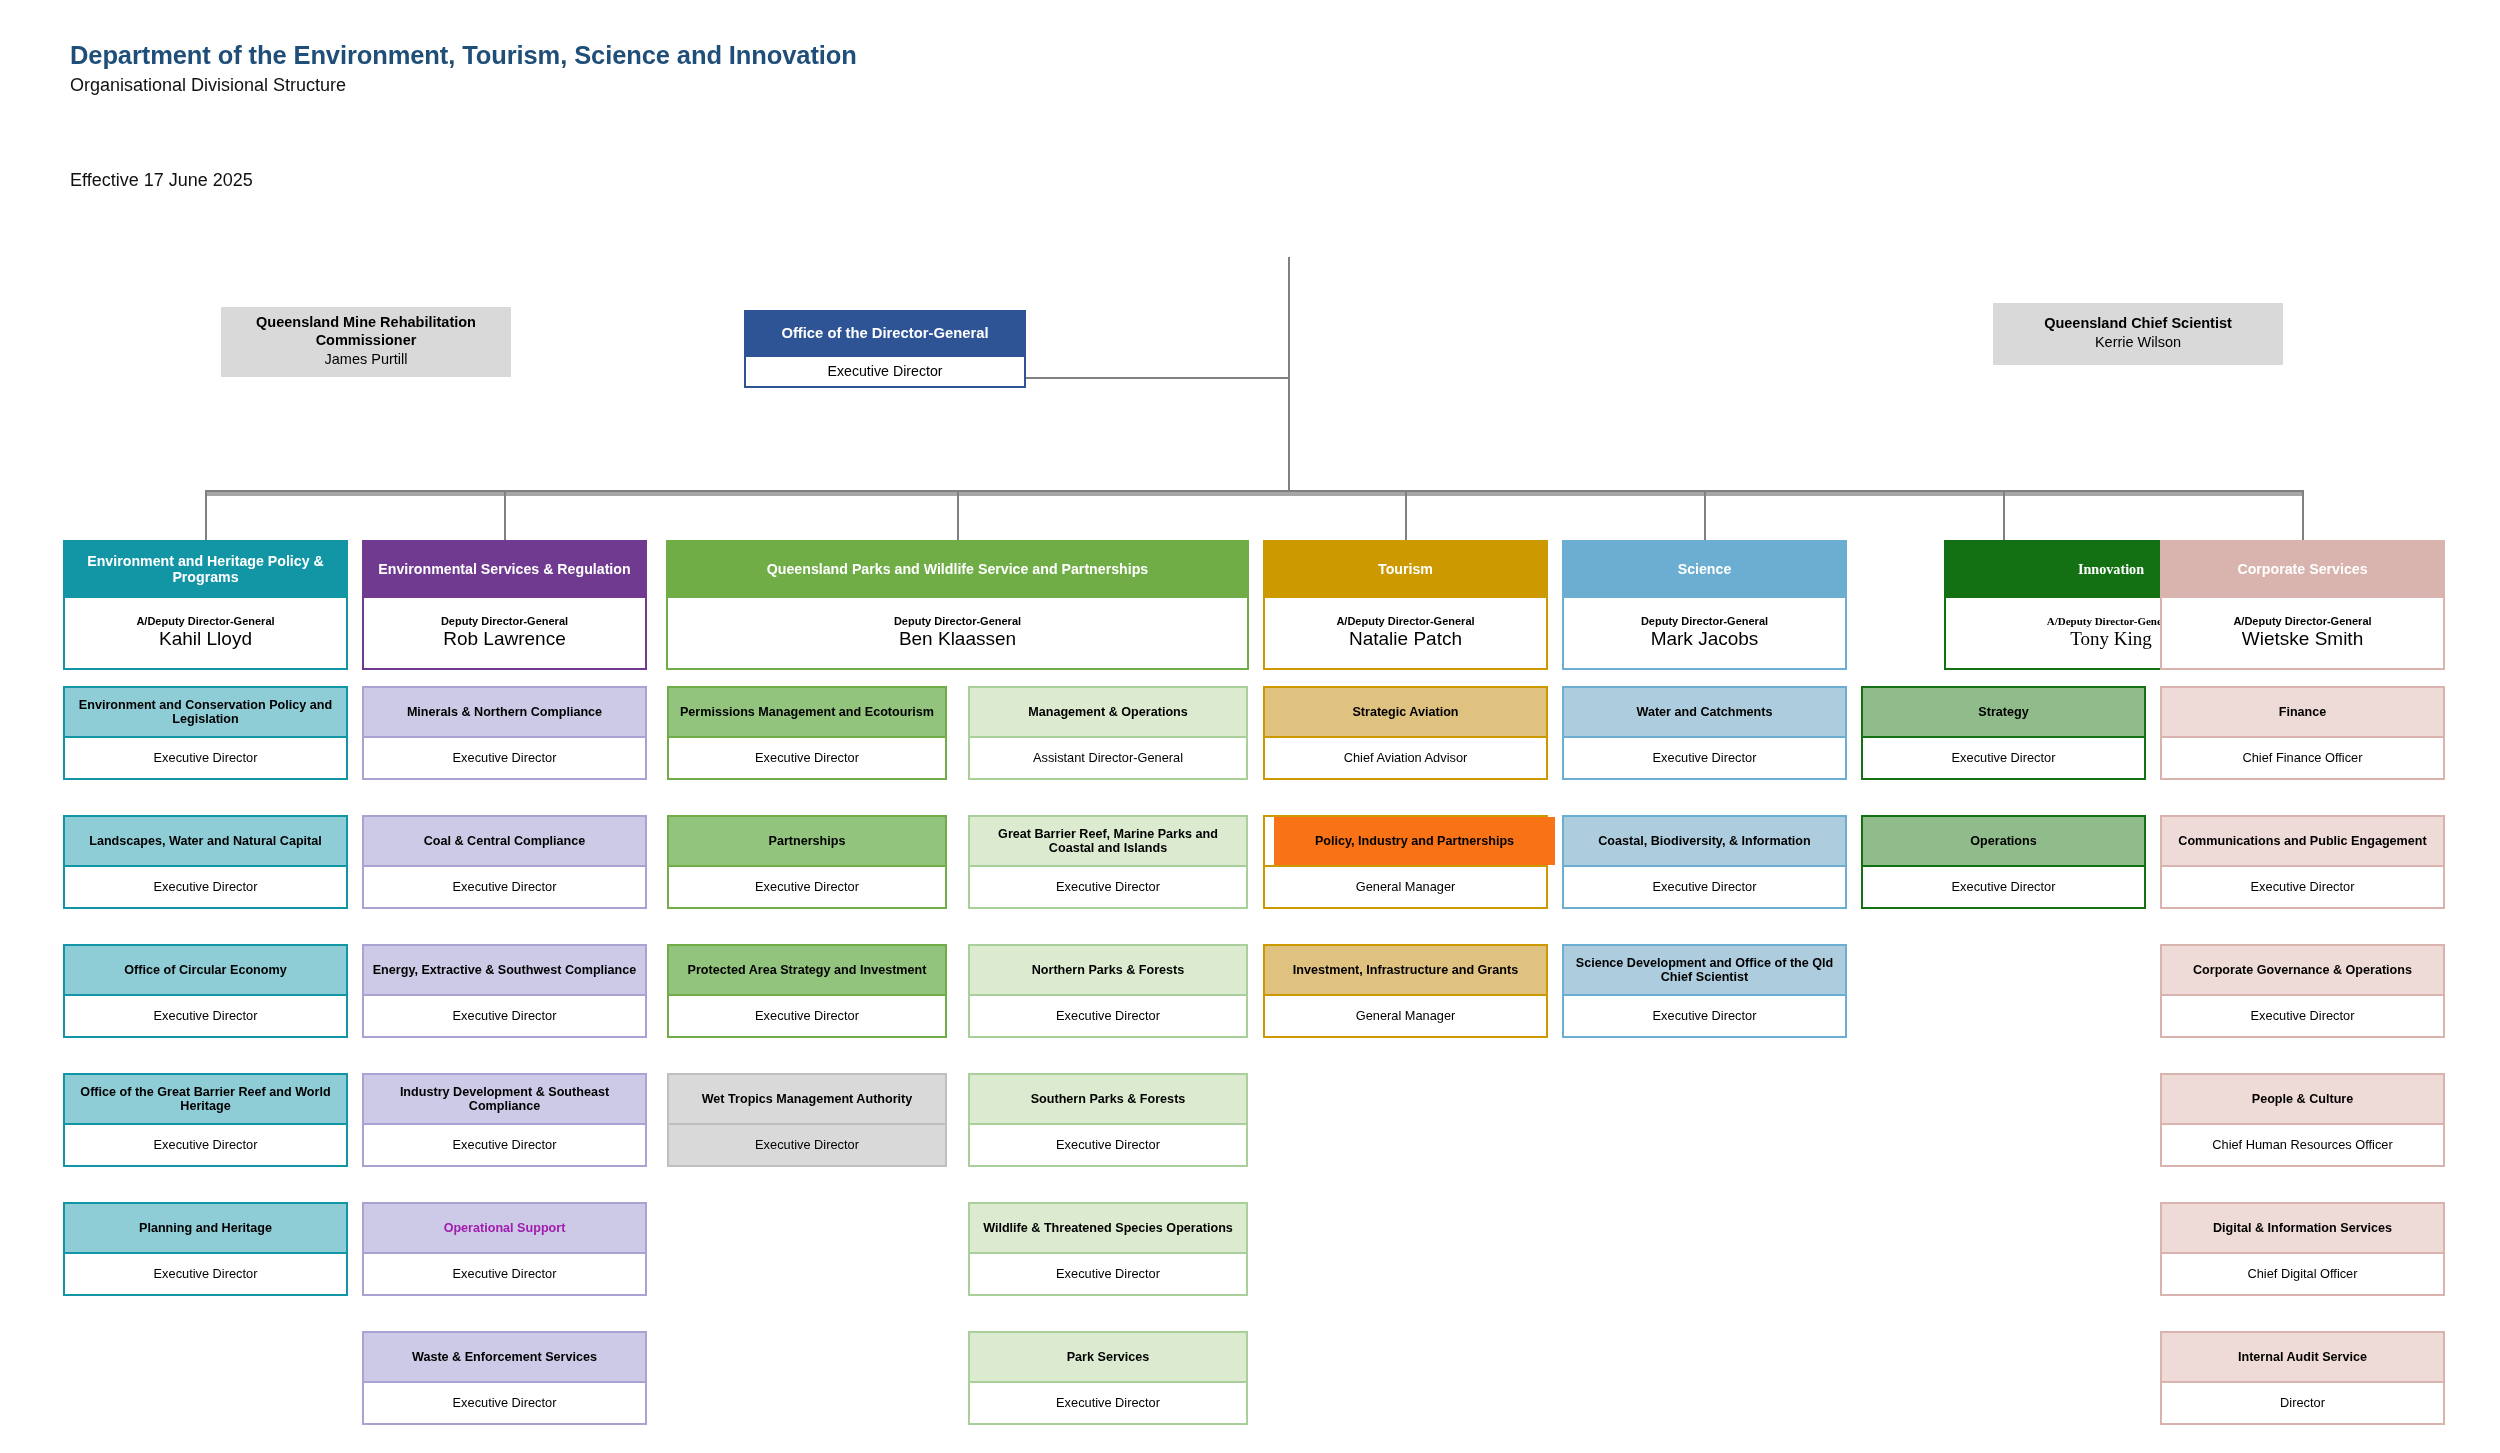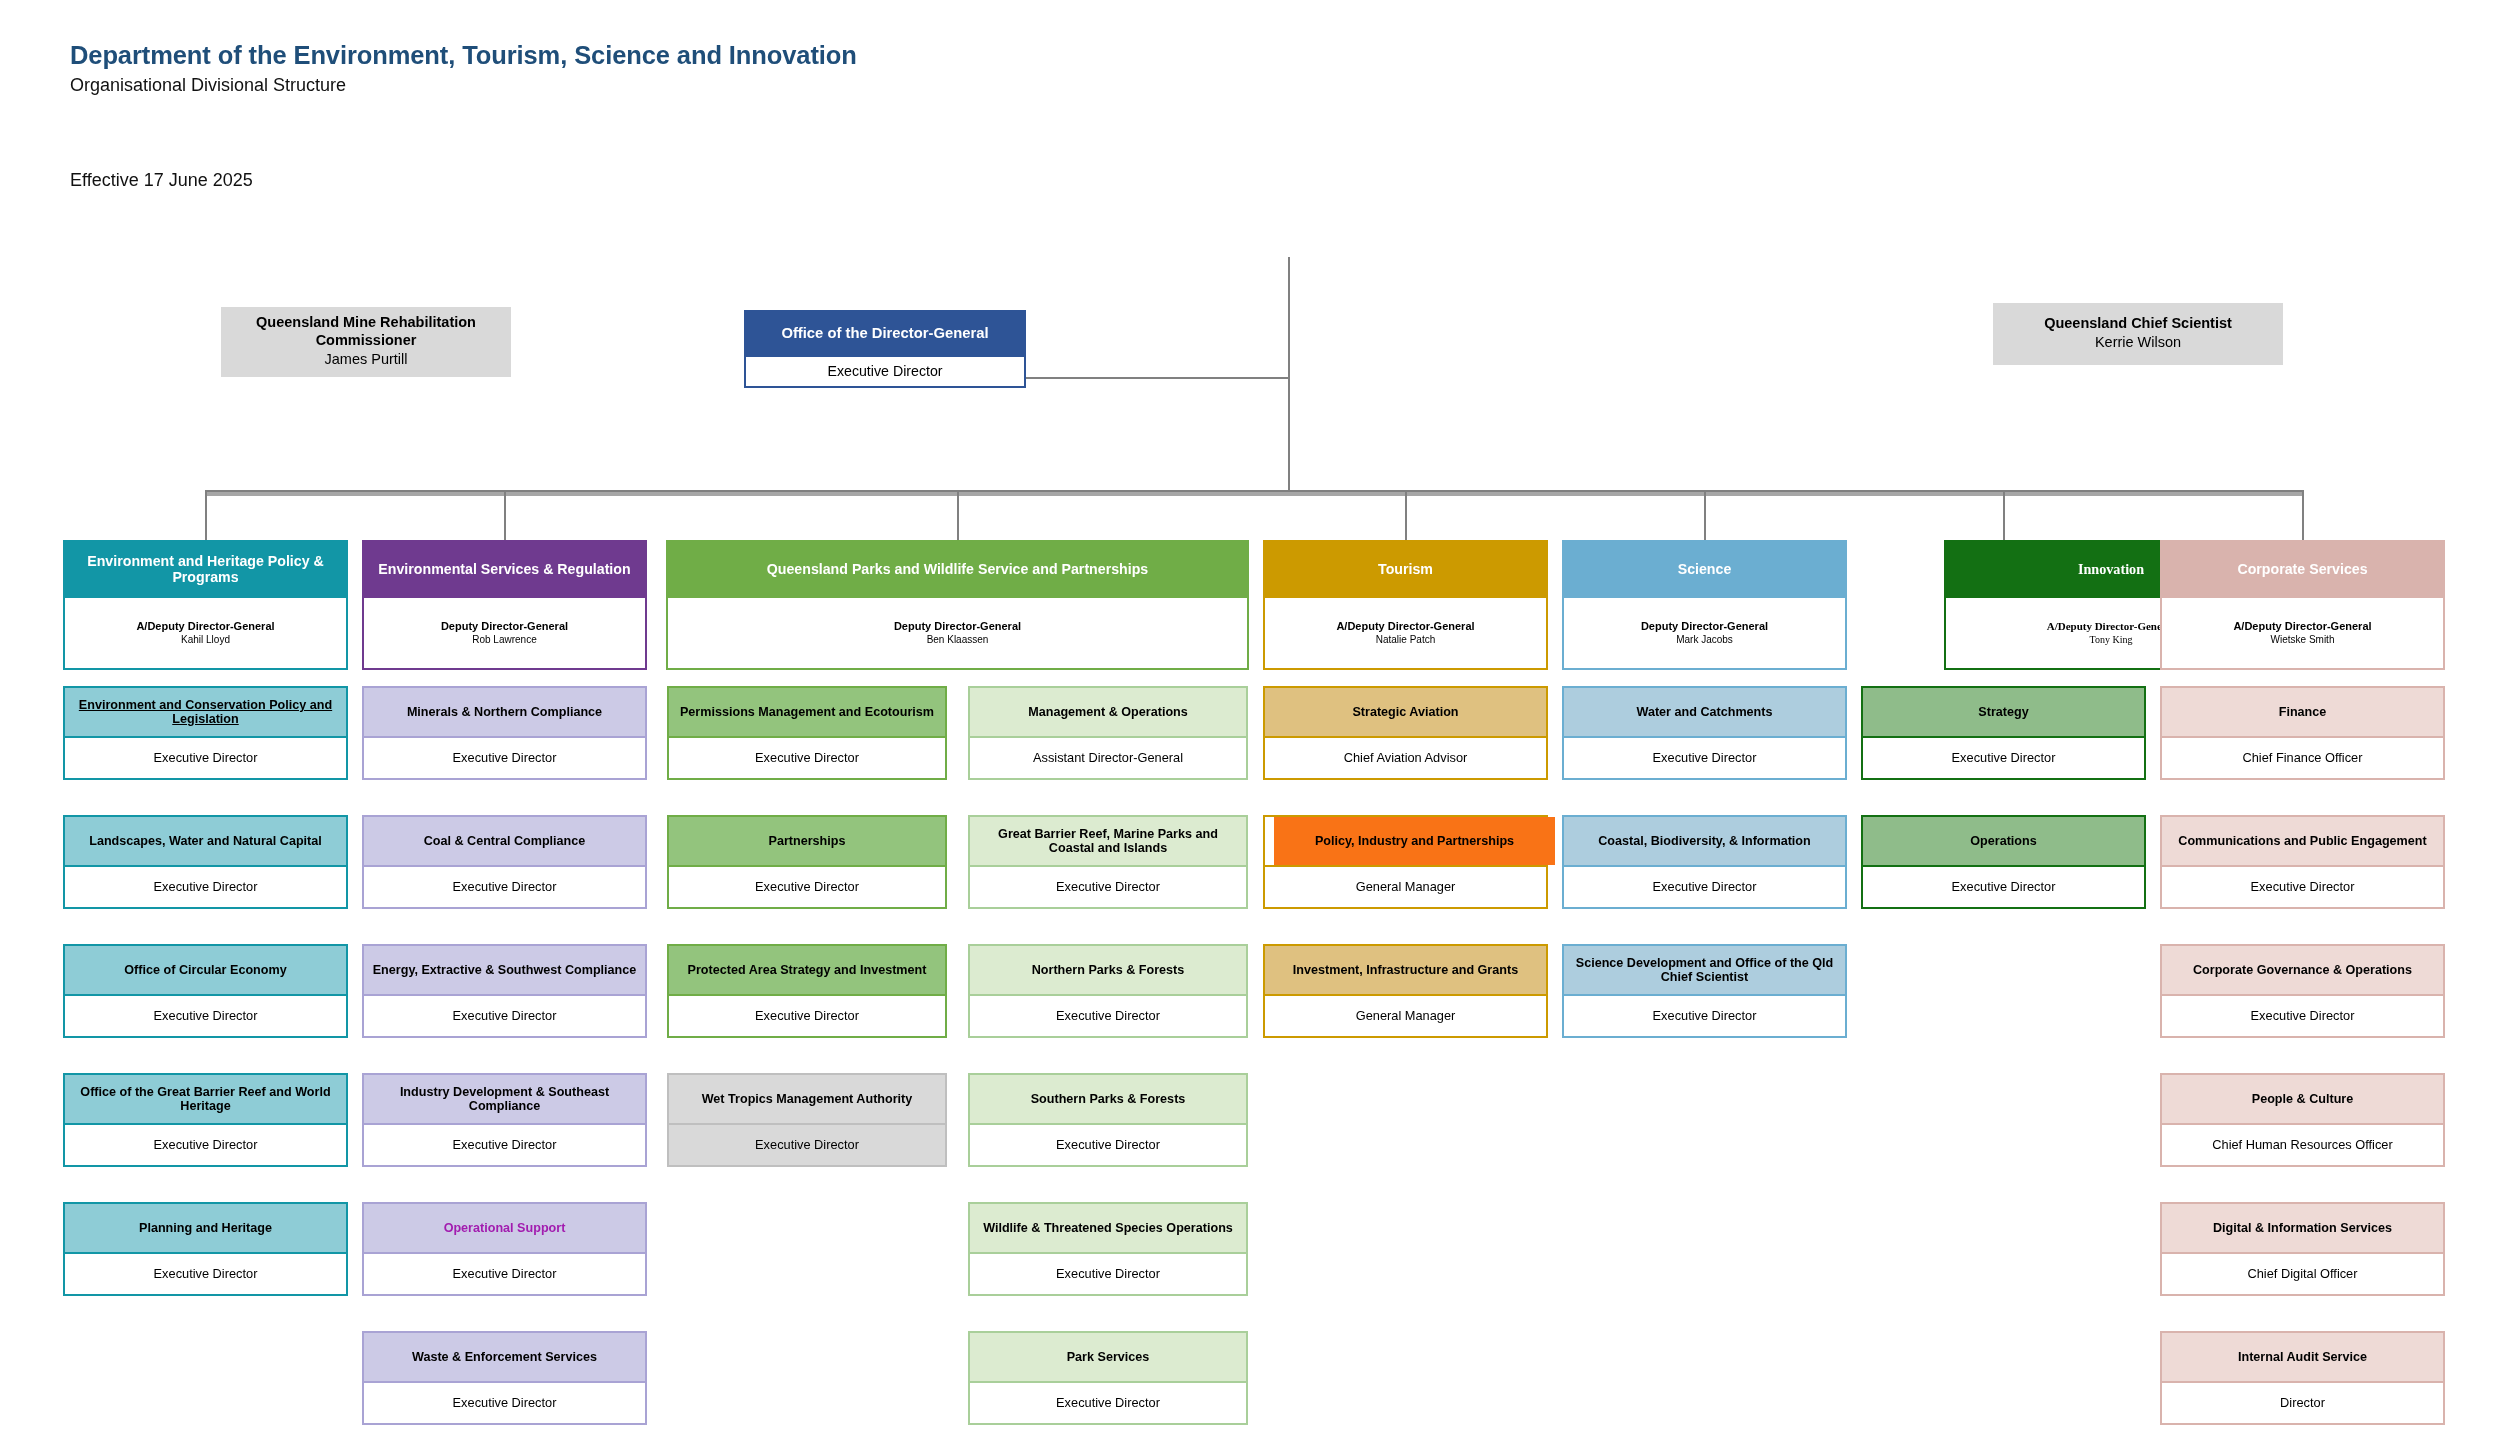--- a/index.html
+++ b/index.html
@@ -59,21 +59,21 @@
   
   #odg{left:744px;top:310px;width:282px;height:78px;border:2px solid #2E5496;background:#fff;}
   #odg .ttl{height:43px;background:#2E5496;color:#ffffff;font-size:14.8px;}
   #odg .bdy{height:31px;font-size:14.2px;color:#000;border-top:2px solid #2E5496;}
 
   
   .div-head{height:130px;}
   .div-head .ttl{height:54px;font-size:14.2px;color:#ffffff;}
   .div-head .bdy{height:72px;font-size:14.6px;color:#000;}
   .div-head .bdy .role{font-size:11px;}
-  .div-head .bdy .name{font-size:10px;}
+  .div-head .bdy .name{font-size:19px;}
 
   
   .sub{height:94px;}
   .sub .ttl{height:48px;font-size:12.6px;color:#000000;}
   .sub .bdy{height:42px;font-size:12.8px;color:#000;}
 </style>
 </head>
 <body>
 
 <div class="canvas">
@@ -115,21 +115,21 @@
 
   <div id="columns">
       <div class="node div-head" style="left: 63px; top: 540px; width: 285px; border: 2px solid rgb(18, 150, 166);">
         <div class="ttl" style="background: rgb(18, 150, 166); color: rgb(255, 255, 255);">Environment and Heritage Policy &amp; Programs</div>
         <div class="bdy" style="border-top: 2px solid rgb(18, 150, 166);">
           <div class="role">A/Deputy Director-General</div>
           <div class="name">Kahil Lloyd</div>
         </div>
       </div>
       <div class="node sub" style="left: 63px; top: 686px; width: 285px; border: 2px solid rgb(18, 150, 166);">
-        <div class="ttl" style="background: rgb(142, 204, 214); color: rgb(0, 0, 0); text-decoration: underline;">Environment and Conservation Policy and Legislation</div>
+        <div class="ttl" style="background: rgb(142, 204, 214); color: rgb(0, 0, 0);">Environment and Conservation Policy and Legislation</div>
         <div class="bdy" style="border-top: 2px solid rgb(18, 150, 166);">
           <div class="name">Executive Director</div>
         </div>
       </div>
       <div class="node sub" style="left: 63px; top: 815px; width: 285px; border: 2px solid rgb(18, 150, 166);">
         <div class="ttl" style="background: rgb(142, 204, 214); color: rgb(0, 0, 0);">Landscapes, Water and Natural Capital</div>
         <div class="bdy" style="border-top: 2px solid rgb(18, 150, 166);">
           <div class="name">Executive Director</div>
         </div>
       </div>

